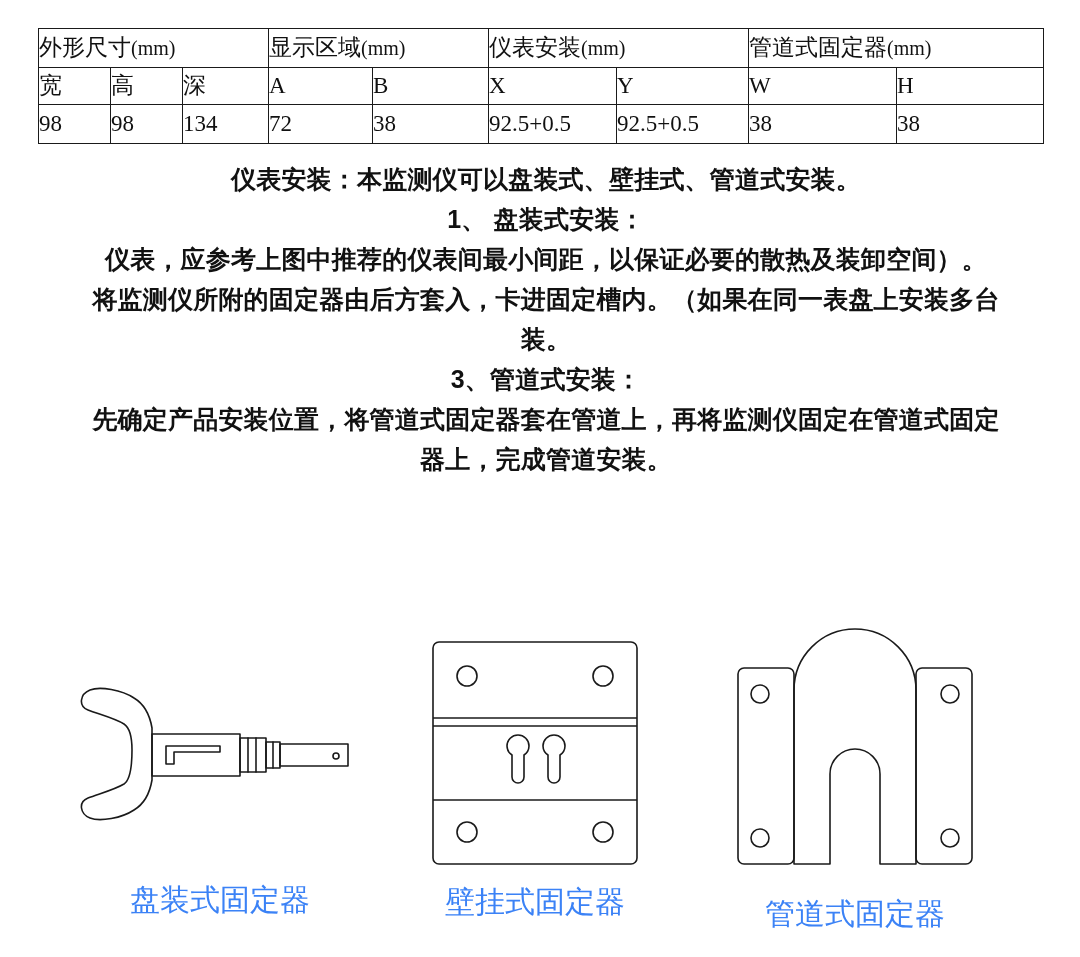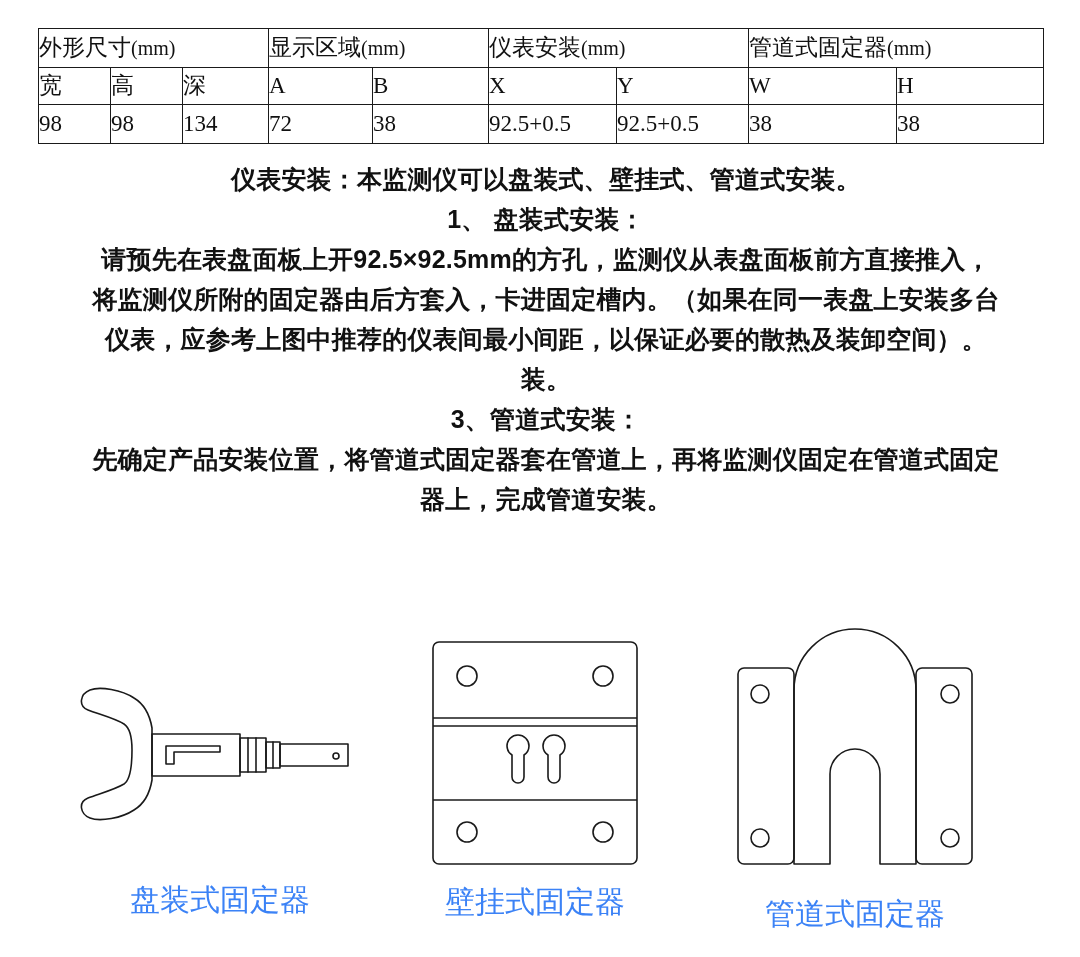--- a/index.html
+++ b/index.html
@@ -136,23 +136,22 @@
         <td>38</td>
         <td>38</td>
       </tr>
     </tbody>
   </table>
 </div>
 
 <div class="body-text">
   <p class="para heading">仪表安装：本监测仪可以盘装式、壁挂式、管道式安装。</p>
   <p class="para heading">1、 盘装式安装：</p>
-  <p class="para">请预先在表盘面板上开92.5×92.5mm的方孔，监测仪从表盘面板前方直接推入，</p>
+  <p class="para">仪表，应参考上图中推荐的仪表间最小间距，以保证必要的散热及装卸空间）。</p>
   <p class="para">将监测仪所附的固定器由后方套入，卡进固定槽内。（如果在同一表盘上安装多台</p>
-  <p class="para">仪表，应参考上图中推荐的仪表间最小间距，以保证必要的散热及装卸空间）。</p>
   <p class="para">装。</p>
   <p class="para heading">3、管道式安装：</p>
   <p class="para">先确定产品安装位置，将管道式固定器套在管道上，再将监测仪固定在管道式固定</p>
   <p class="para">器上，完成管道安装。</p>
 </div>
 
 <div class="figures">
 
   <div class="fig fig-panel">
     <svg width="300" height="200" viewBox="0 0 300 200">

